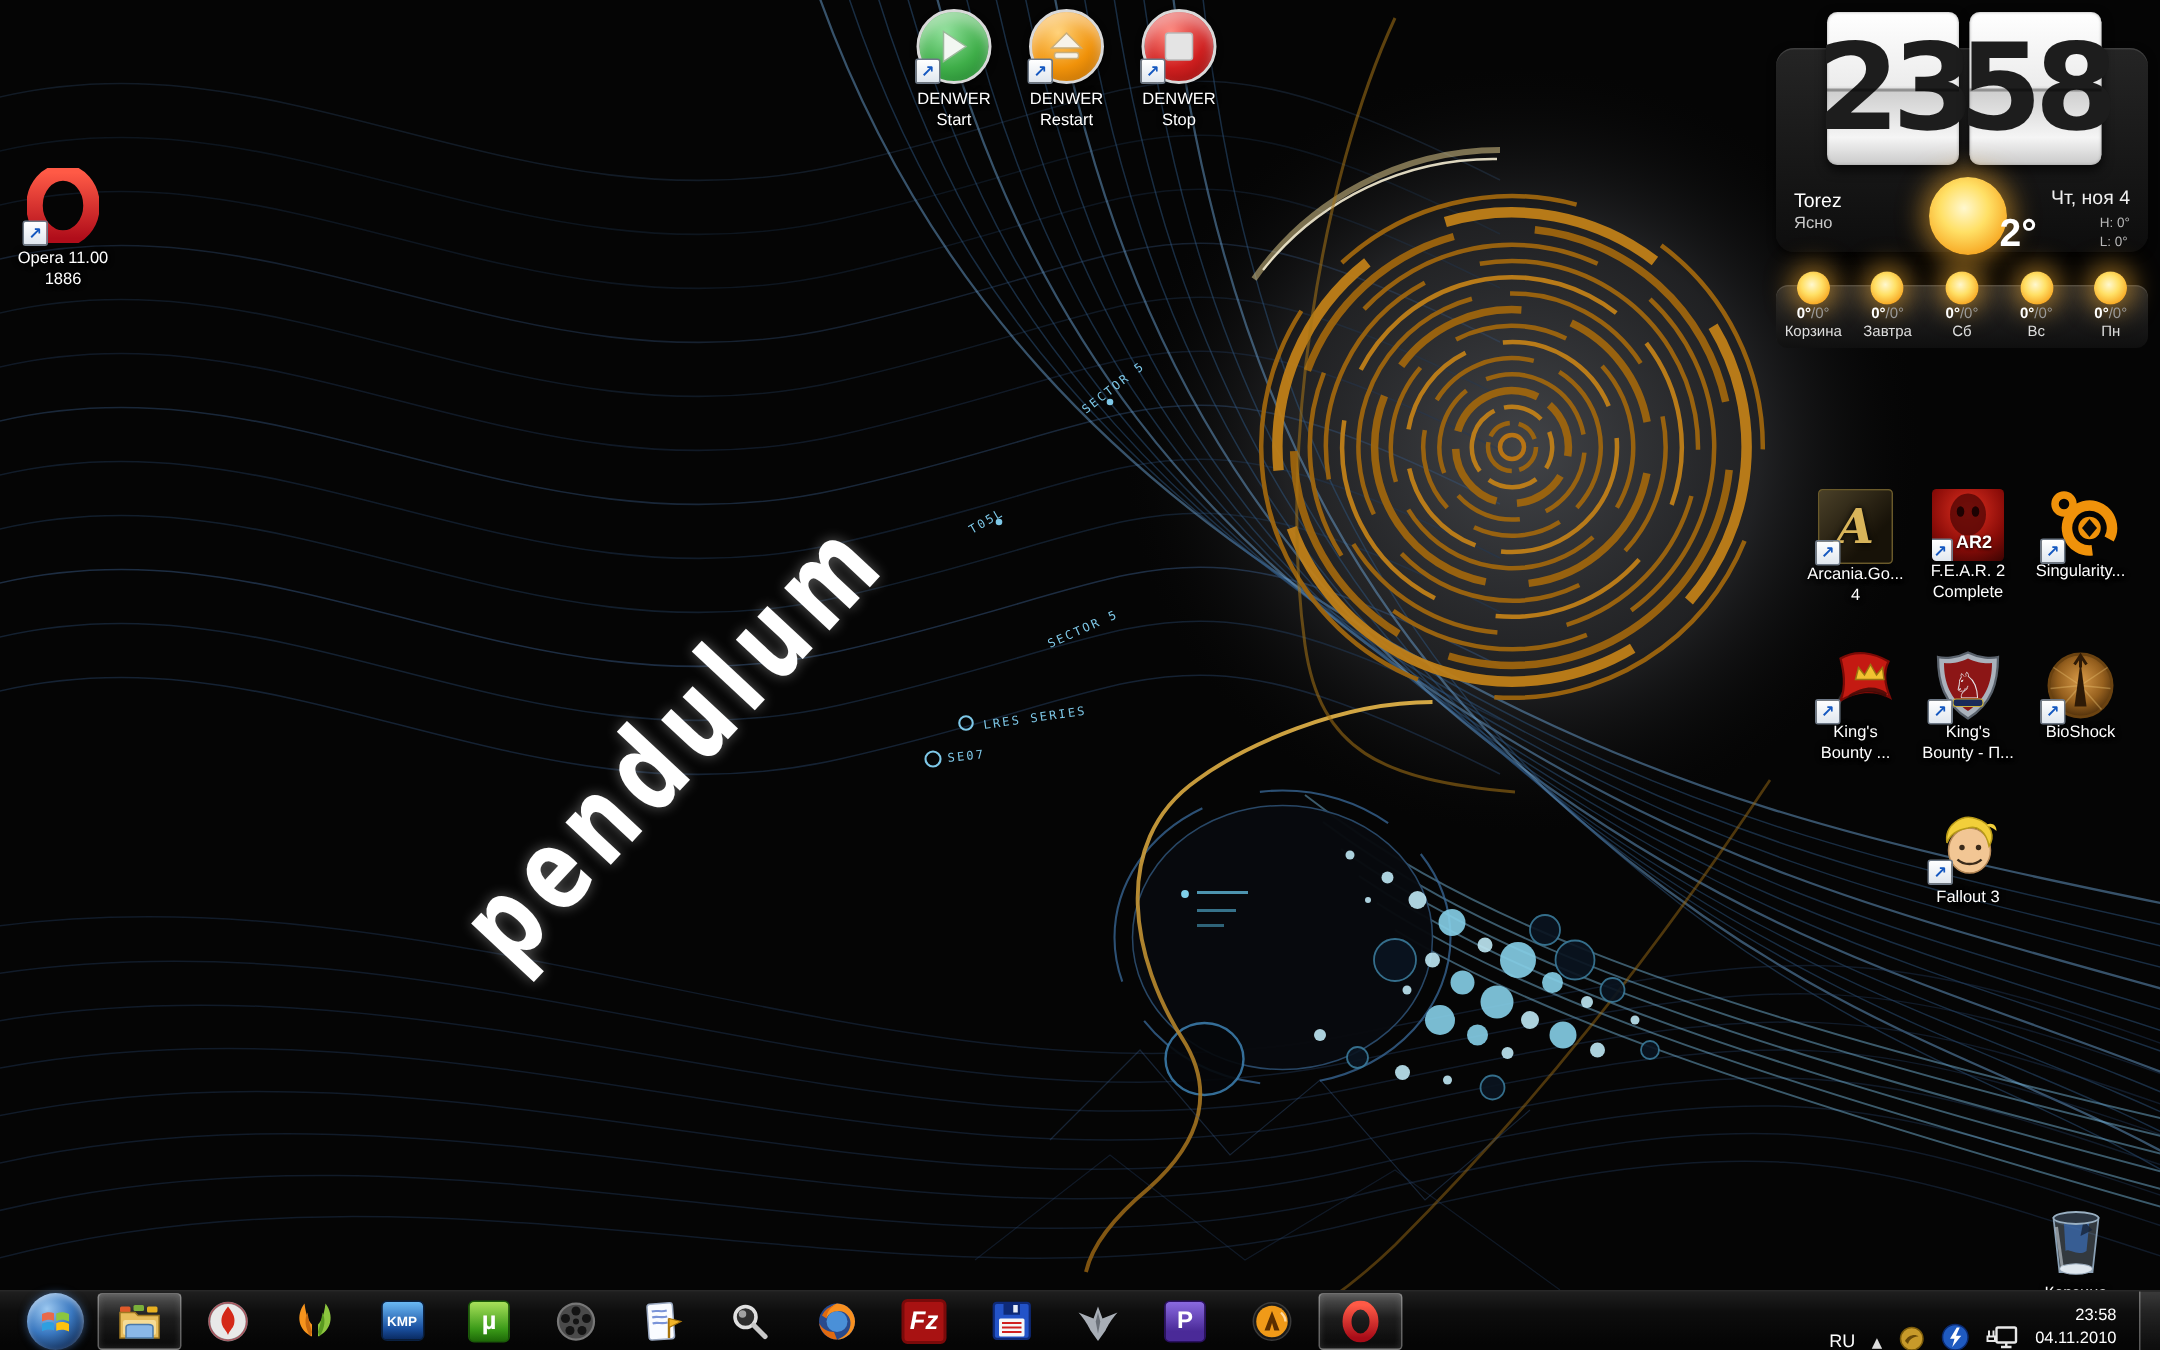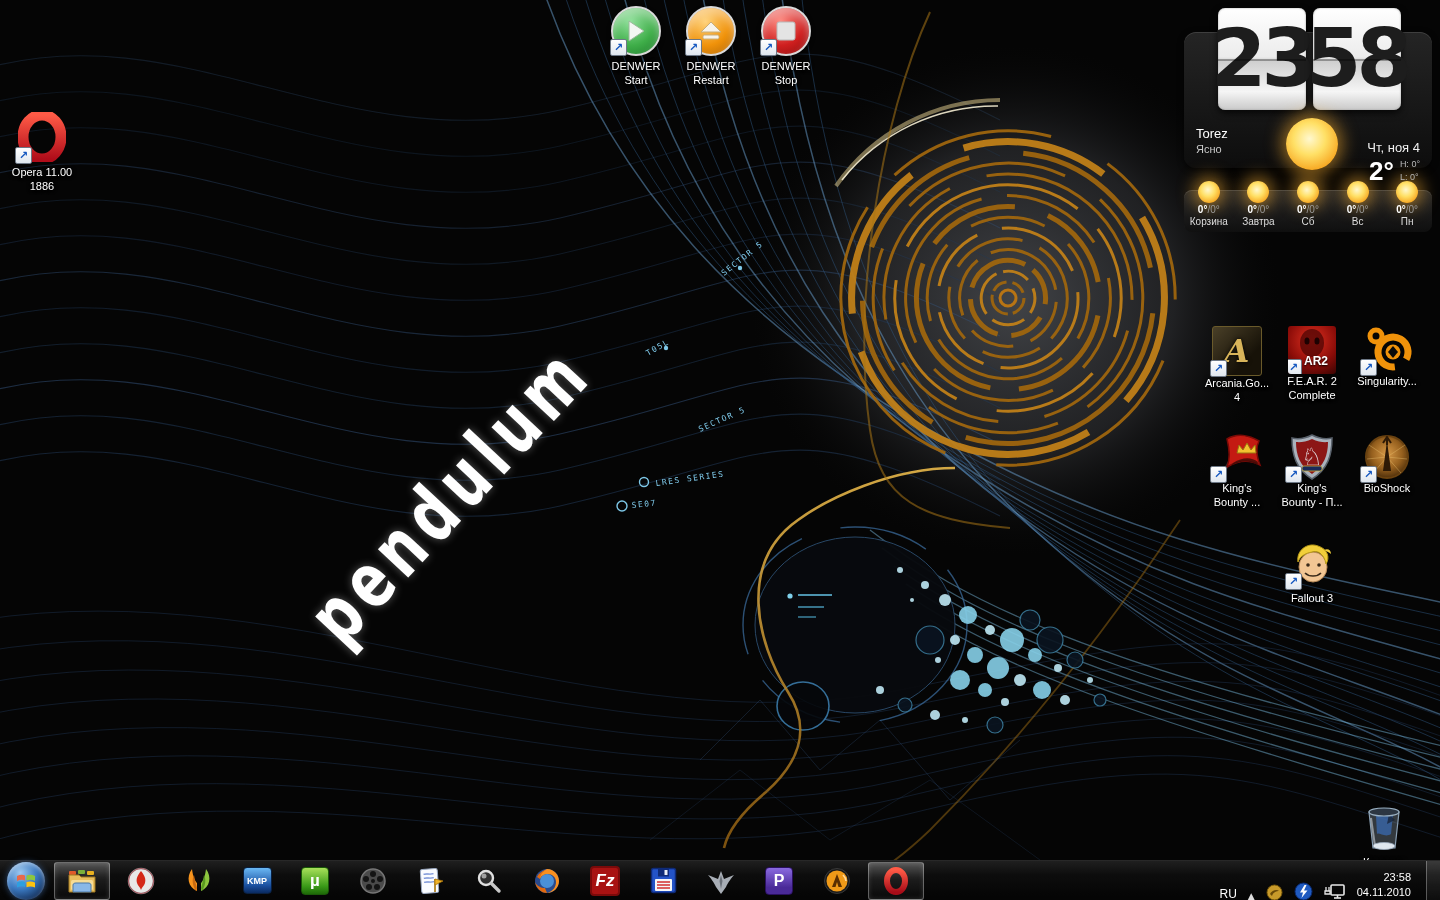--- a/index.html
+++ b/index.html
@@ -28,23 +28,23 @@
   .flip{width:88px;height:102px;border-radius:7px;position:relative;
     background:linear-gradient(#ffffff,#ececec 48%,#cfcfcf 52%,#f5f5f5 82%,#c9c9c9);
     box-shadow:0 3px 7px rgba(0,0,0,.75), inset 0 0 2px #999;
     display:flex;align-items:center;justify-content:center;}
   .flip::after{content:"";position:absolute;left:0;right:0;top:50%;height:2px;
     background:rgba(0,0,0,.32);}
   .digit{font:bold 80px/1 "DejaVu Sans",sans-serif;color:#1d1d1d;letter-spacing:-5px;}
   .wx{position:absolute;top:116px;left:10px;width:228px;height:44px;z-index:3;}
   .wx-loc{font:13px/1.2 "Liberation Sans",sans-serif;color:#fff;}
   .wx-cond{font:11px/1.3 "Liberation Sans",sans-serif;color:#c9c9c9;}
-  .wx-date{font:13px/1.2 "Liberation Sans",sans-serif;color:#f0f0f0;text-align:right;margin-top:16px;}
+  .wx-date{font:13px/1.2 "Liberation Sans",sans-serif;color:#f0f0f0;text-align:right;}
   .wx-temp{font:26px/1 "Liberation Sans",sans-serif;color:#fff;font-weight:bold;}
-  .hl{font:9px/1.4 "Liberation Sans",sans-serif;color:#b8b8b8;text-align:left;}
+  .hl{font:9px/1.4 "Liberation Sans",sans-serif;color:#b8b8b8;text-align:left;margin-left:36px;}
   .sun{border-radius:50%;
     background:radial-gradient(circle at 45% 40%, #fff8cf 0%, #ffe066 38%, #f7a823 75%, #e08a10 100%);
     box-shadow:0 0 16px 5px rgba(255,180,50,.5);}
   #forecast{position:absolute;top:182px;left:0;width:248px;height:42px;
     background:linear-gradient(rgba(44,44,44,.92),rgba(16,16,16,.9));
     border-radius:8px;box-shadow:inset 0 1px 0 rgba(255,255,255,.12);
     display:flex;}
   .fc{flex:1;text-align:center;}
   .fc .s{width:22px;height:22px;margin:-9px auto 1px;}
   .fc .t{font:bold 10px/1.1 "Liberation Sans",sans-serif;color:#fff;}
@@ -52,21 +52,21 @@
   .fc .d{font:10px/1.3 "Liberation Sans",sans-serif;color:#ddd;}
   
   .pendulum{position:absolute;left:450px;top:495px;white-space:nowrap;
     transform:translate(-50%,-50%) rotate(-47deg) scaleY(1.35);
     font:bold 56px/1 "DejaVu Sans",sans-serif;color:#fff;letter-spacing:7px;
     text-shadow:0 0 8px rgba(255,255,255,.35);}
   
   #taskbar{position:absolute;left:0;bottom:0;width:1440px;height:40px;
     background:linear-gradient(#1f1f1f,#0d0d0d 35%,#050505 90%);
     border-top:1px solid rgba(255,255,255,.14);
-    display:flex;align-items:center;box-sizing:border-box;padding-left:0;}
+    display:flex;align-items:center;box-sizing:border-box;padding-left:11px;}
   .tb-btn{width:54px;height:36px;margin:0 2px;border-radius:3px;
     display:flex;align-items:center;justify-content:center;flex:none;}
   .tb-btn.framed{background:linear-gradient(rgba(255,255,255,.25),rgba(255,255,255,.07) 45%,rgba(255,255,255,.02));
     border:1px solid rgba(255,255,255,.35);box-shadow:inset 0 0 5px rgba(255,255,255,.15);}
   .chip{display:flex;align-items:center;justify-content:center;border-radius:4px;
     font-family:"Liberation Sans",sans-serif;font-weight:bold;color:#fff;}
   #tray{margin-left:auto;display:flex;align-items:flex-end;gap:11px;height:40px;}
   .tray-txt{font:12px "Liberation Sans",sans-serif;color:#fff;}
   .tray-arrow{font:9px "DejaVu Sans",sans-serif;color:#ddd;}
   .tray-clock{text-align:right;font:11px/1.4 "Liberation Sans",sans-serif;color:#fff;margin-right:4px;margin-top:26px;}

